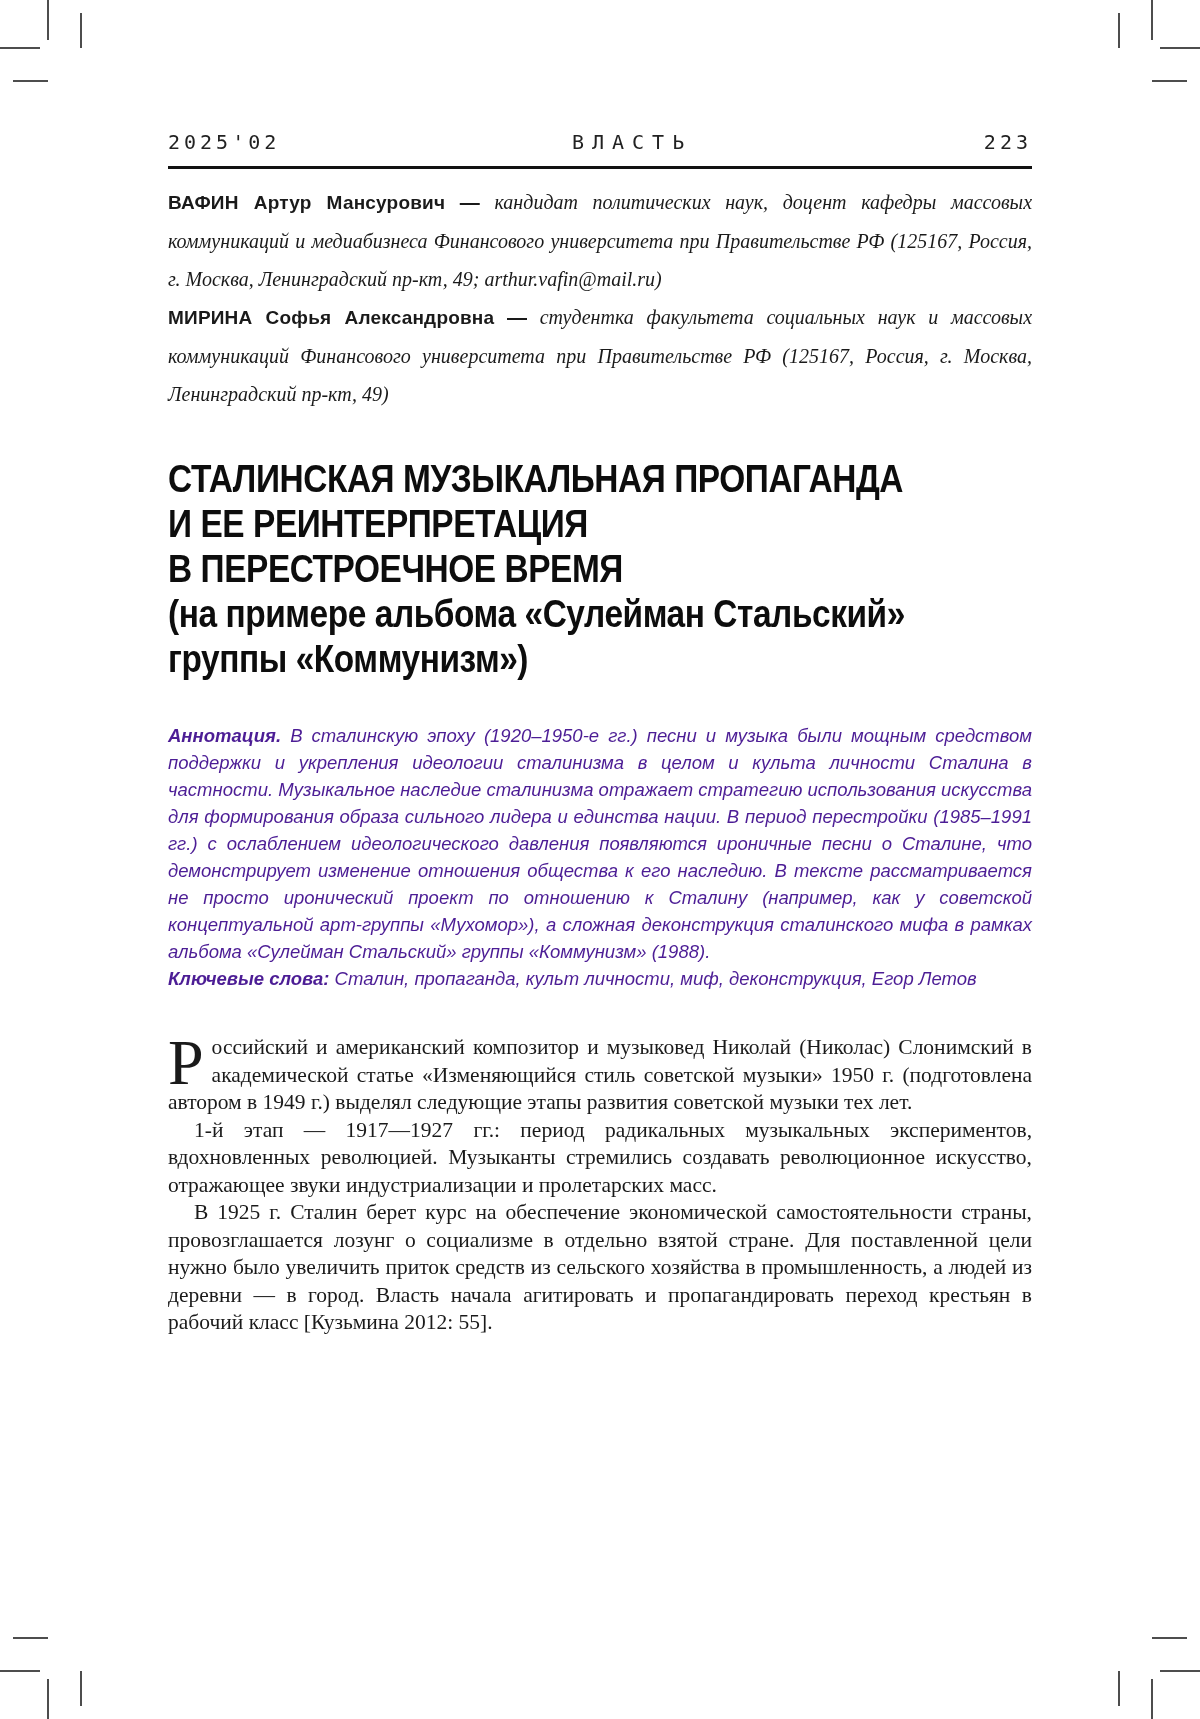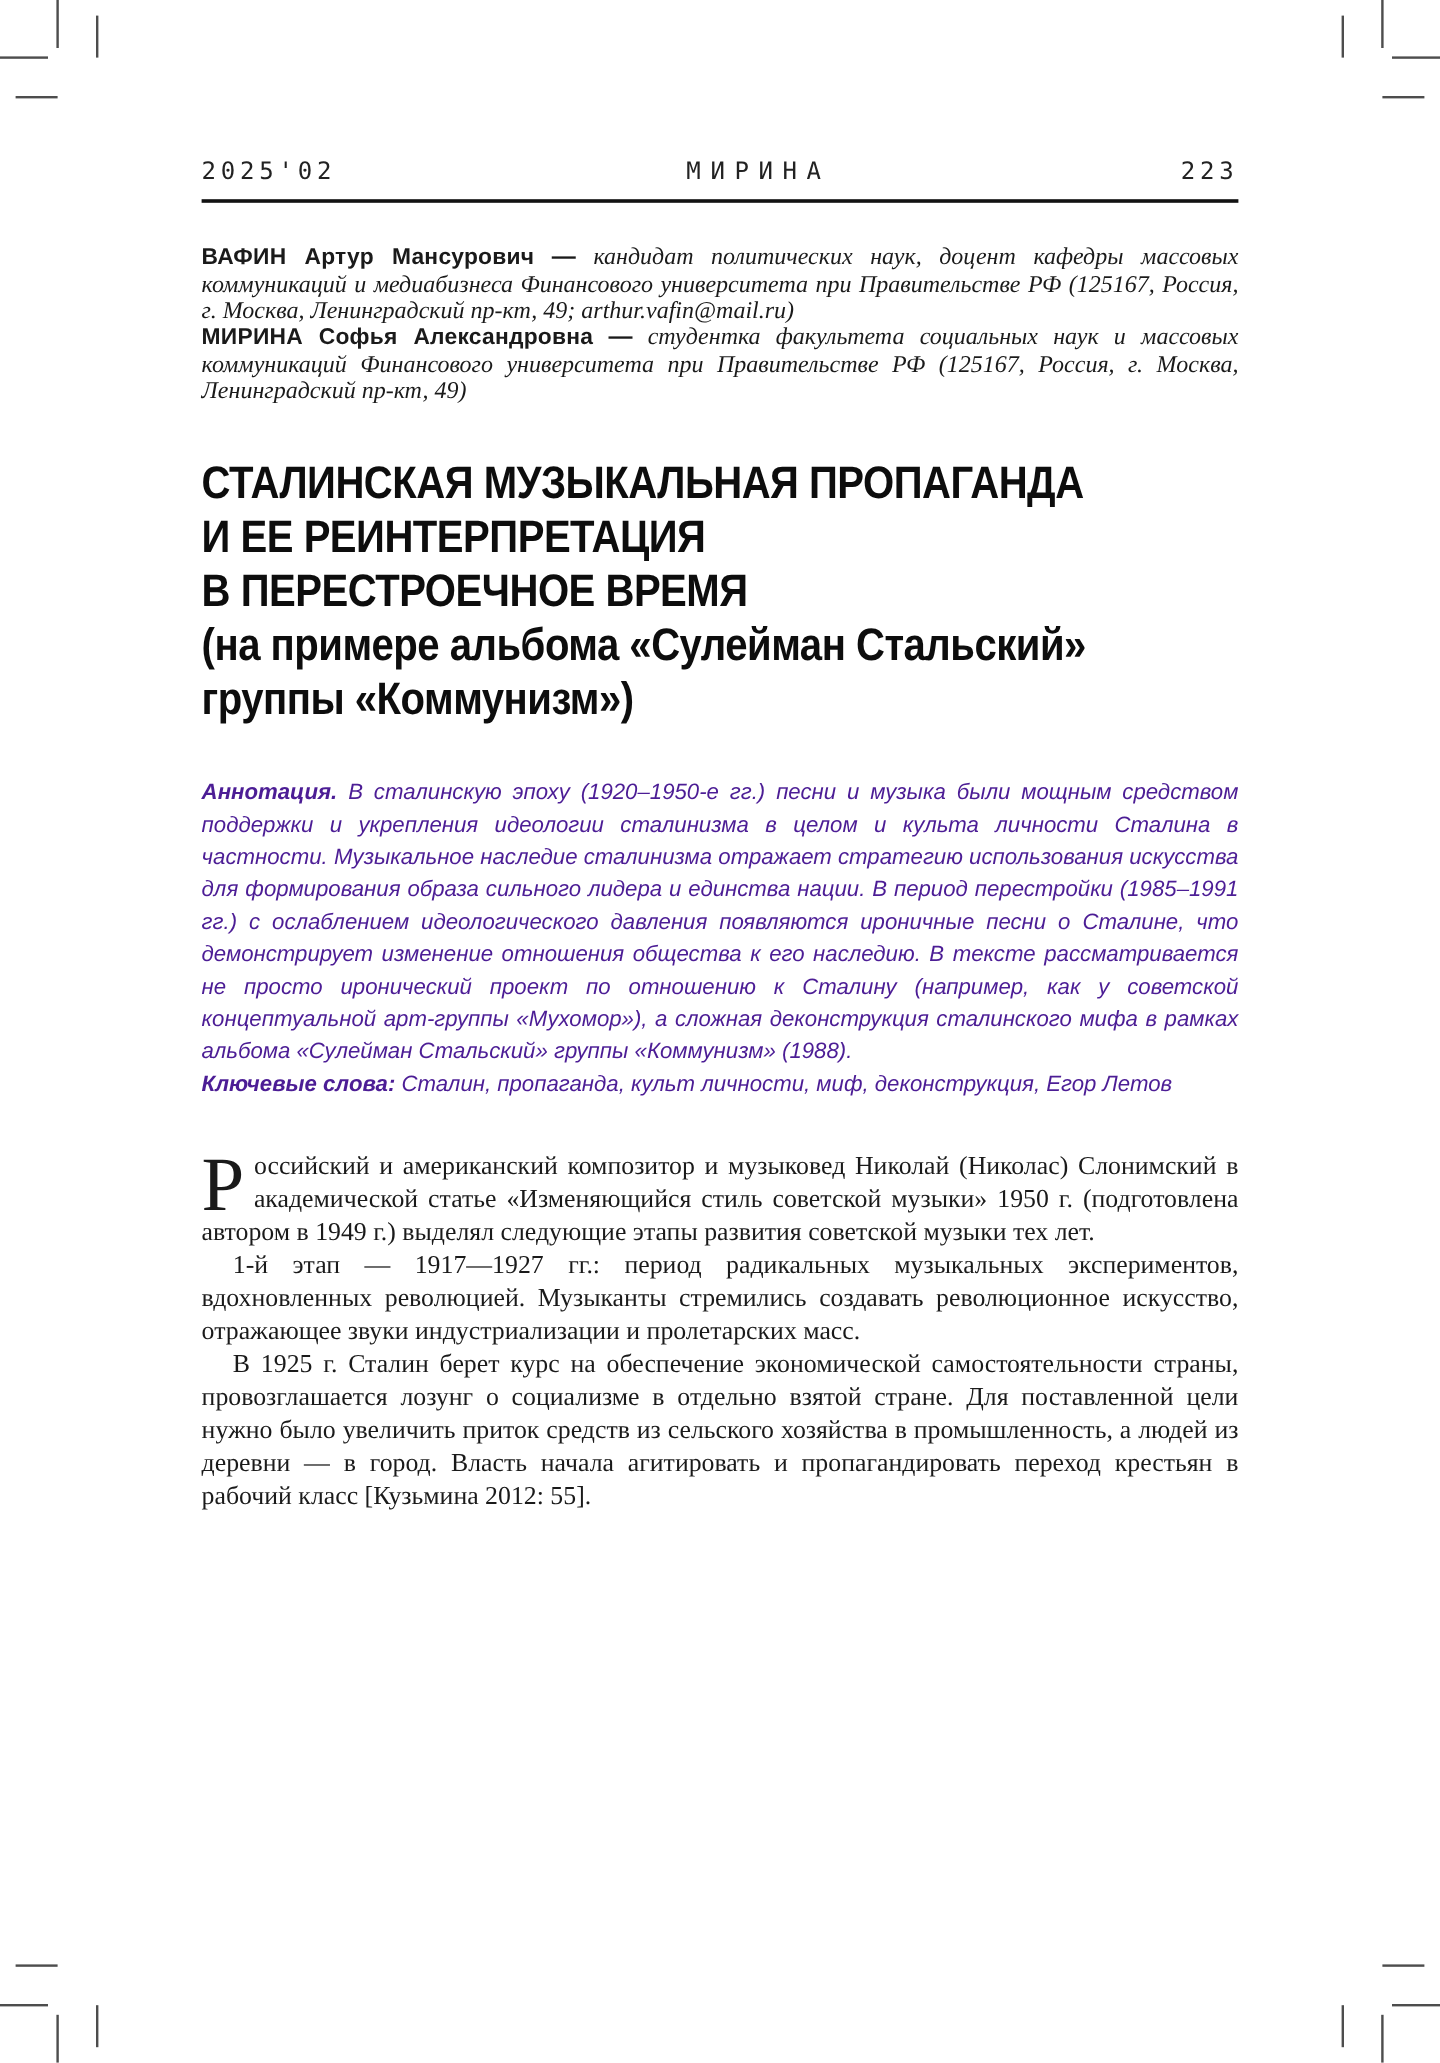--- a/index.html
+++ b/index.html
@@ -32,21 +32,21 @@
     display: flex; justify-content: space-between; align-items: baseline;
     font-family: "DejaVu Sans Mono", monospace;
     font-size: 20px; color: #222;
   }
   .header .issue { letter-spacing: 4px; }
   .header .journal { letter-spacing: 8px; }
   .header .pagenum { letter-spacing: 4px; text-align: right; }
   .rule { margin-top: 12px; height: 3px; background: #121212; width: 100%; }
 
   
-  .authors { margin-top: 34px; font-size: 20px; line-height: 22px; text-align: justify; }
+  .authors { margin-top: 14px; font-size: 20px; line-height: 38px; text-align: justify; }
   .authors p { margin: 0; }
   .author-name {
     font-family: "Liberation Sans", sans-serif;
     font-weight: bold; font-style: normal; font-size: 19px;
     letter-spacing: 0.2px;
   }
   .author-aff { font-style: italic; font-family: "Liberation Serif", serif; }
   .author-dash { font-family: "Liberation Sans", sans-serif; font-weight: bold; }
 
   
@@ -113,21 +113,21 @@
     <div class="cm v" style="left:1151px;top:1679px;"></div>
     <div class="cm v inner" style="left:1118px;top:1671px;"></div>
     <div class="cm h" style="left:1160px;top:1670px;"></div>
     <div class="cm h inner" style="left:1152px;top:1637px;"></div>
   </div>
 
   <div class="content">
 
     <div class="header">
       <span class="issue">2025'02</span>
-      <span class="journal">МИРИНА</span>
+      <span class="journal">ВЛАСТЬ</span>
       <span class="pagenum">223</span>
     </div>
     <div class="rule"></div>
 
     <div class="authors">
       <p>
         <span class="author-name">ВАФИН Артур Мансурович</span>
         <span class="author-dash">—</span>
         <span class="author-aff">кандидат политических наук, доцент кафедры массовых коммуникаций и медиабизнеса Финансового университета при Правительстве РФ (125167, Россия, г. Москва, Ленинградский пр-кт, 49; arthur.vafin@mail.ru)</span>
       </p>

